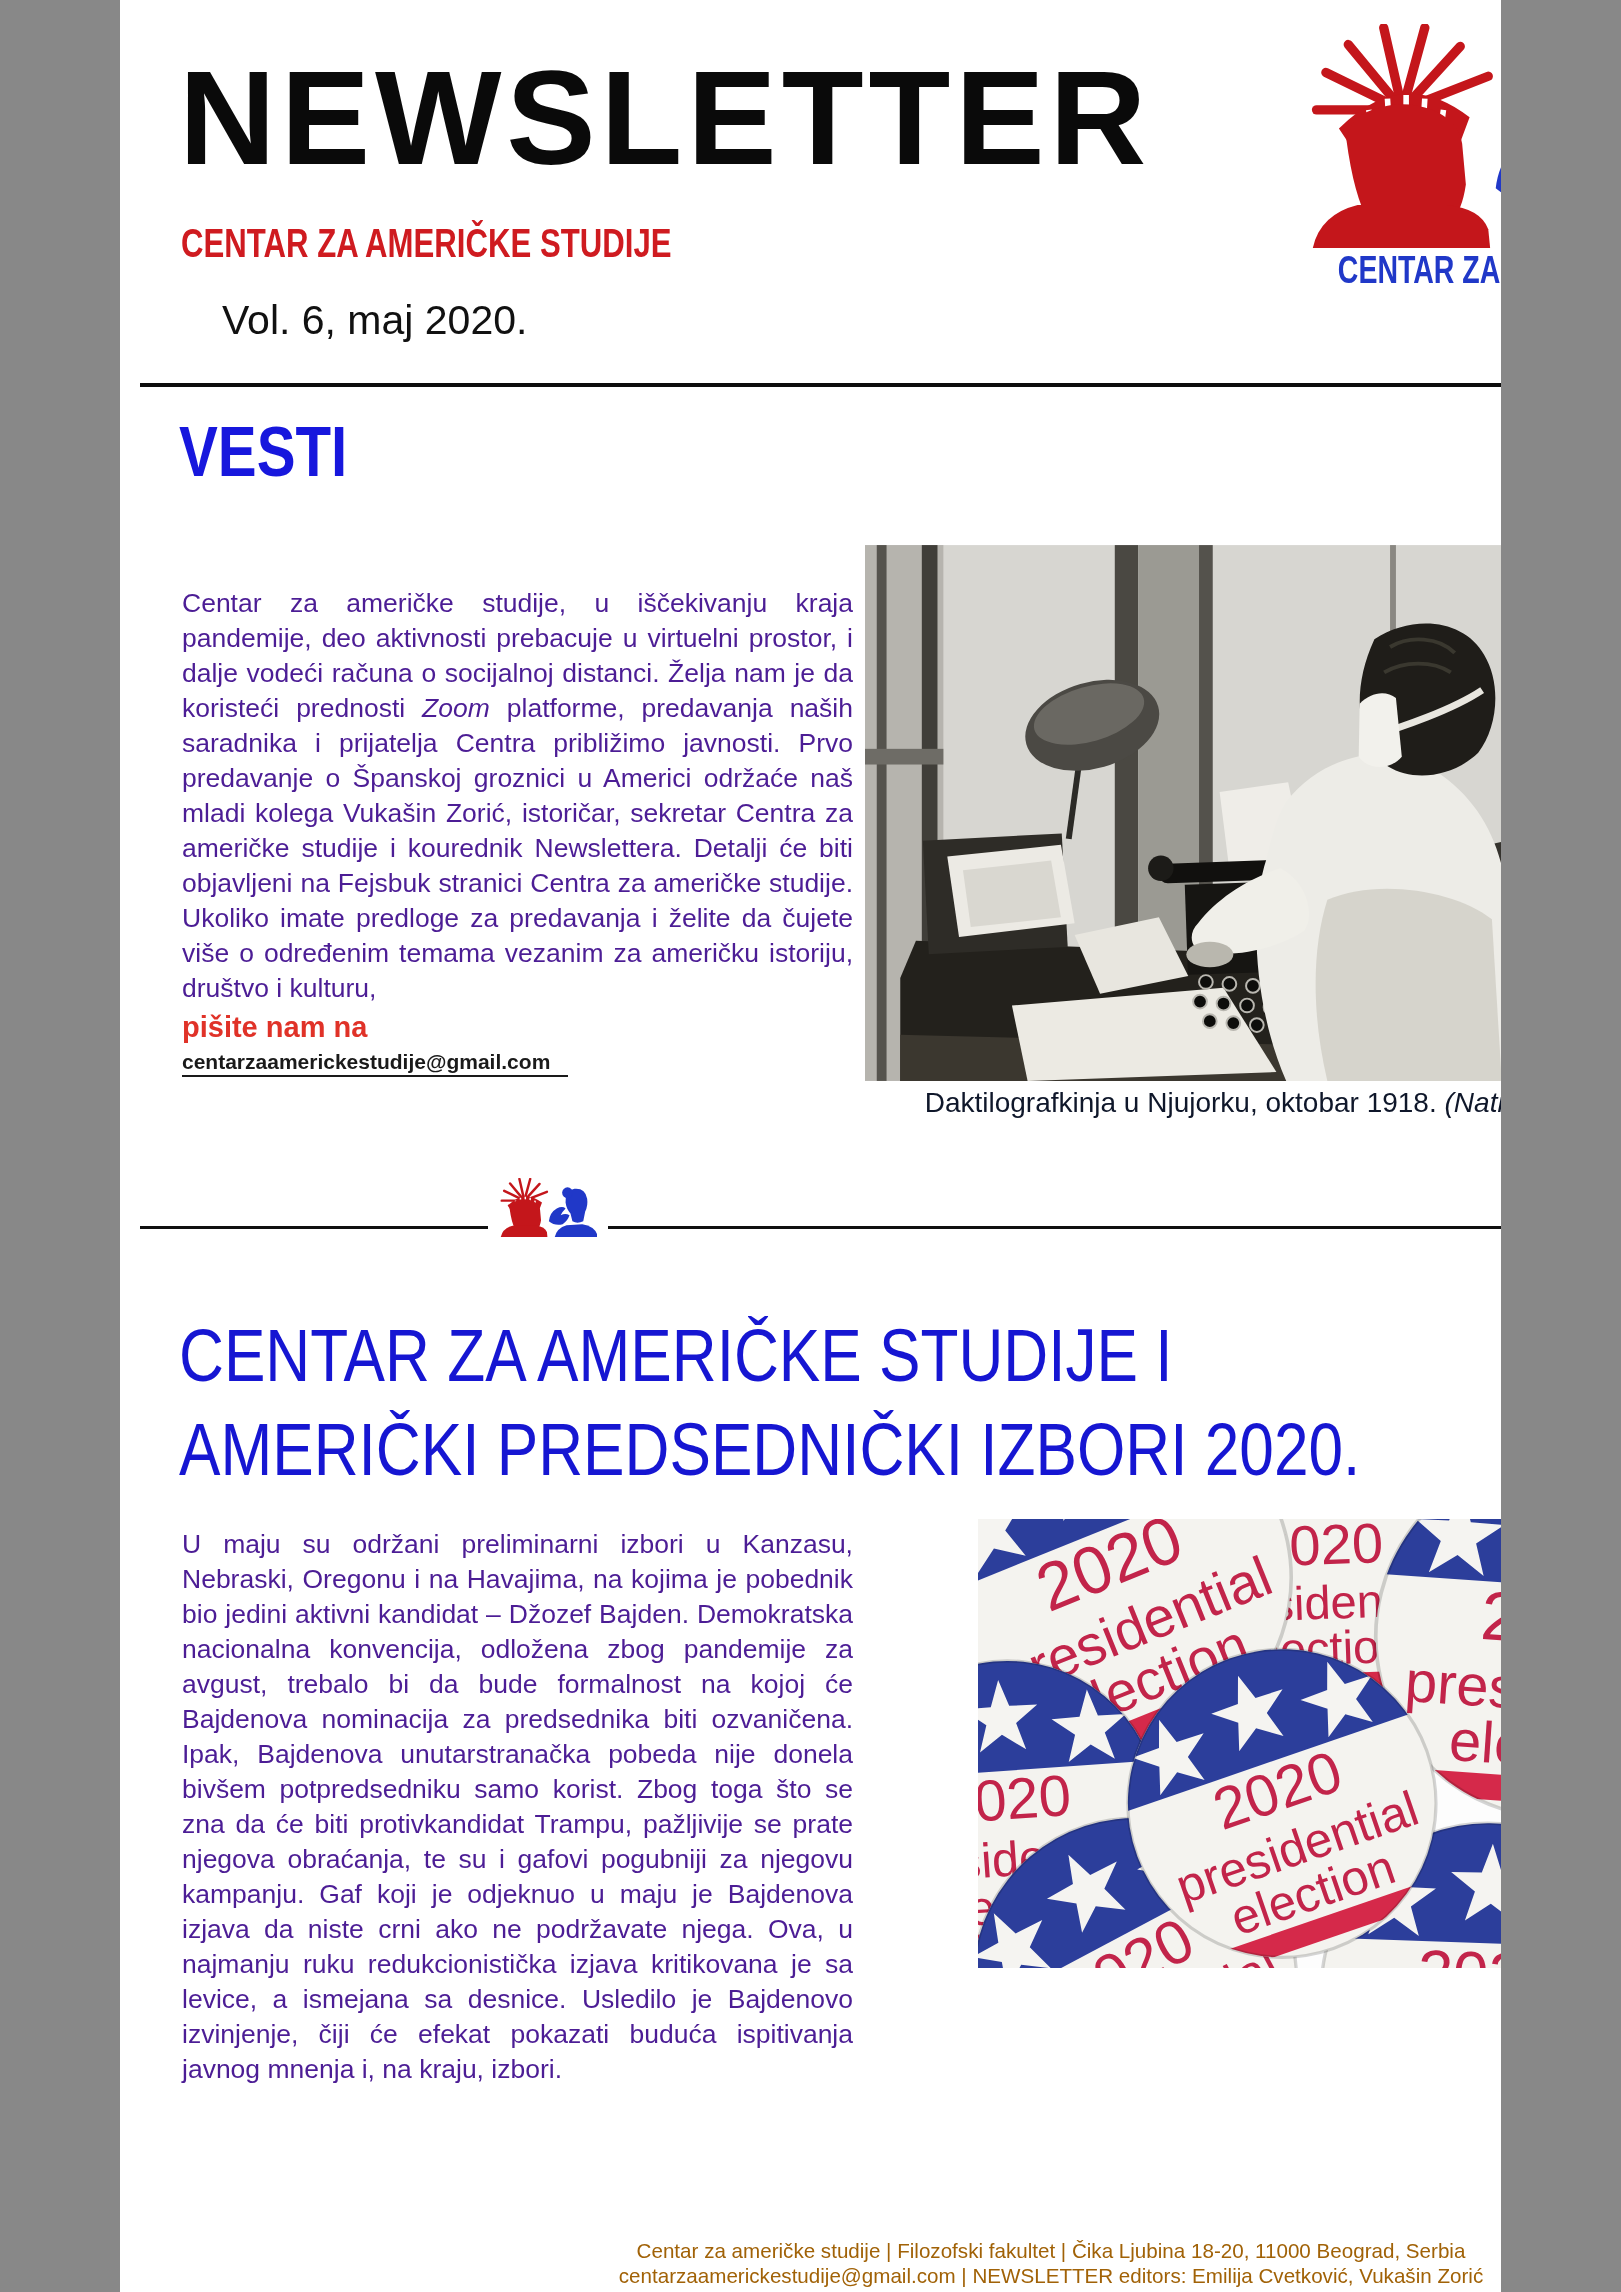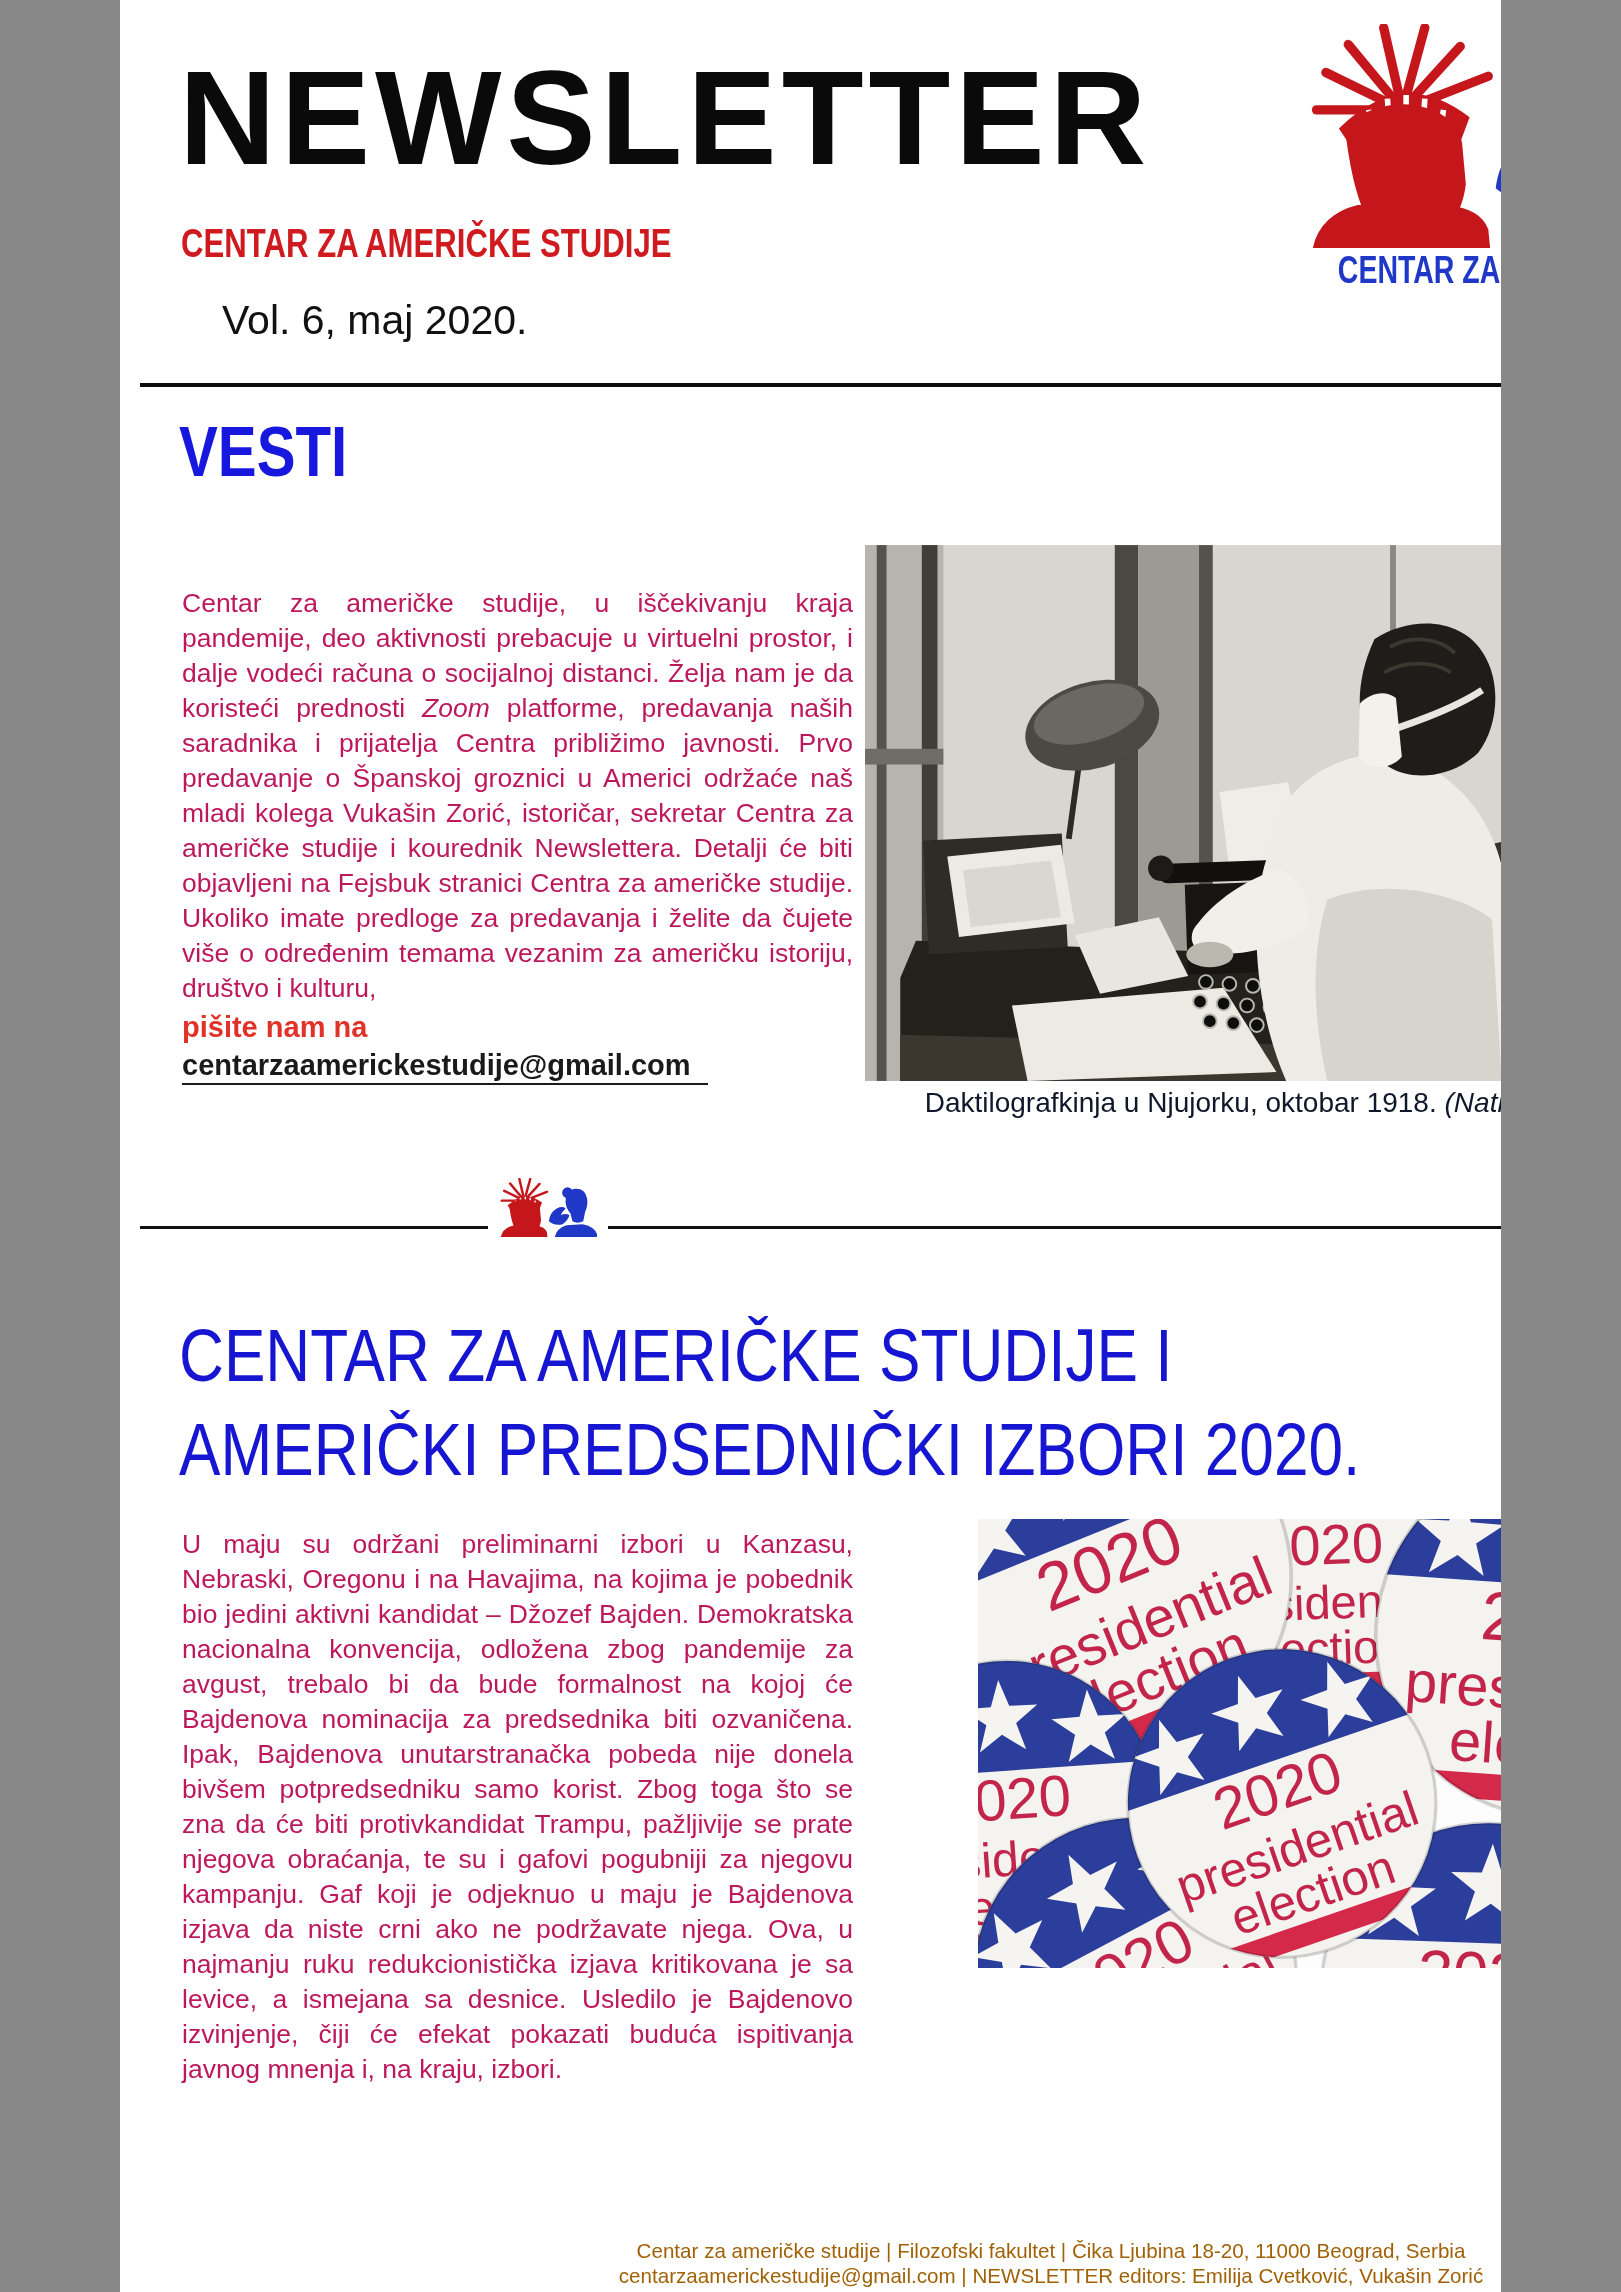--- a/index.html
+++ b/index.html
@@ -23,27 +23,27 @@
   .rule-top{left:19.6px;top:383px;width:1582px;height:3.9px;background:#0d0d0d;}
   
   .logo-wrap{left:1161px;top:23.5px;width:421px;text-align:right;}
   .logo-svg{width:412px;height:224px;display:block;margin:0 auto;}
   .logo-text{font-size:39px;font-weight:700;color:#2038c8;line-height:43px;}
   .logo-text span{display:block;transform:scaleX(.73);transform-origin:50% 0;white-space:nowrap;}
   
   .h-vesti{left:59px;top:416px;font-size:71px;font-weight:700;color:#1717dd;line-height:1;}
   .h-vesti .cond{display:inline-block;transform:scaleX(.82);transform-origin:0 0;}
   .para{
-    left:62px;width:671px;font-size:26.5px;line-height:35px;color:#be185d;
+    left:62px;width:671px;font-size:26.5px;line-height:35px;color:#4c1d95;
     text-align:justify;text-justify:inter-word;
   }
   .para-1{top:586px;}
   .para-2{top:1527px;}
   .cta-red{left:62px;top:1013px;font-size:29px;font-weight:700;color:#e03228;line-height:1;}
-  .cta-email{left:62px;top:1051px;font-size:29px;font-weight:700;color:#1a1a1a;line-height:1;}
+  .cta-email{left:62px;top:1051px;font-size:21px;font-weight:700;color:#1a1a1a;line-height:1;}
   .cta-email .u{border-bottom:2.9px solid #1a1a1a;padding-bottom:2.9px;padding-right:17.6px;display:inline-block;}
   .photo-1{left:745px;top:545px;width:815px;height:536px;}
   .caption{
     left:745px;top:1086px;width:815px;text-align:right;font-size:28px;color:#0f172a;line-height:1.2;
   }
   .caption .it{font-style:italic;}
   
   .divider-line{left:19.6px;top:1226px;width:1582px;height:2.9px;background:#101010;}
   .divider-logo{left:368px;top:1178px;width:108px;height:59px;background:#ffffff;padding:0 5.9px;}
   

